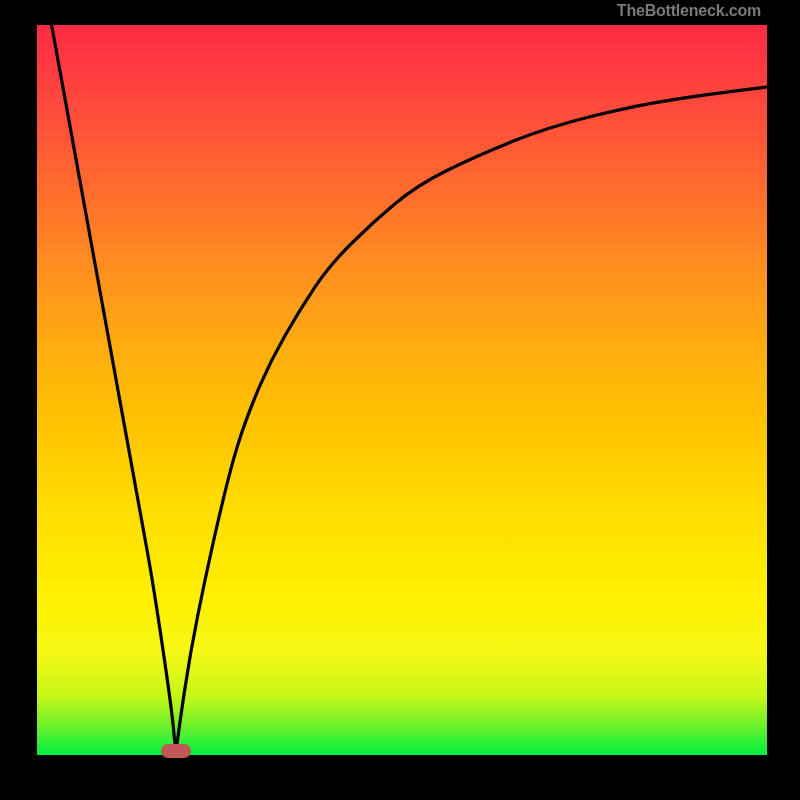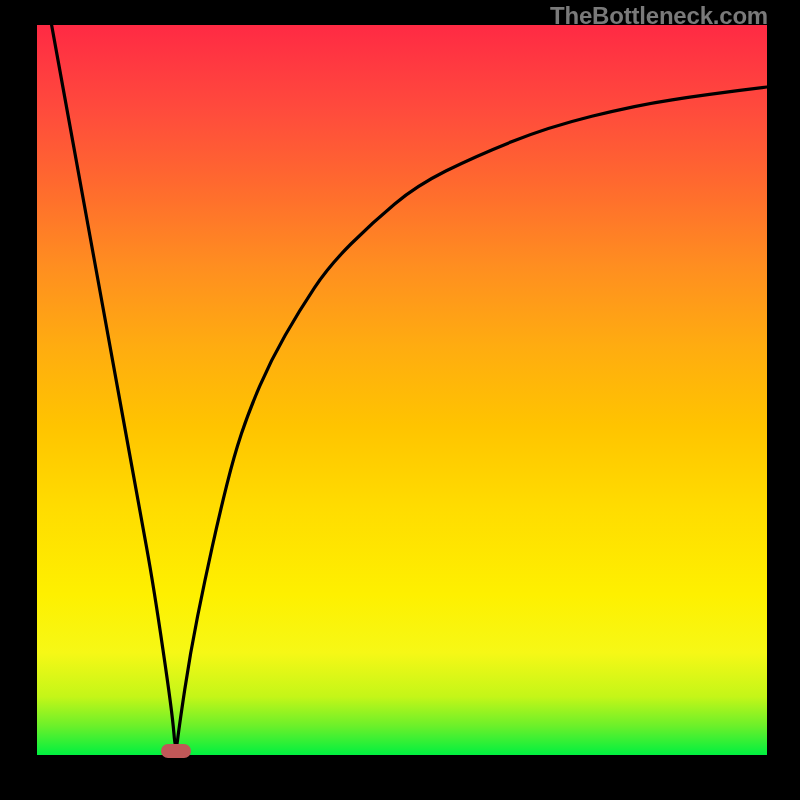--- a/index.html
+++ b/index.html
@@ -46,23 +46,23 @@
     height: 730px;
   }
   .marker {
     position: absolute;
     background: #c05858;
     border-radius: 8px;
   }
   .watermark {
     position: absolute;
     top: 2px;
-    right: 32px;
+    right: 39px;
     color: #7a7a7a;
-    font-size: 24px;
+    font-size: 16px;
     font-weight: 600;
     letter-spacing: -0.2px;
   }
 </style>
 </head>
 <body>
 
 <div class="frame">
 
   <div class="plot">

